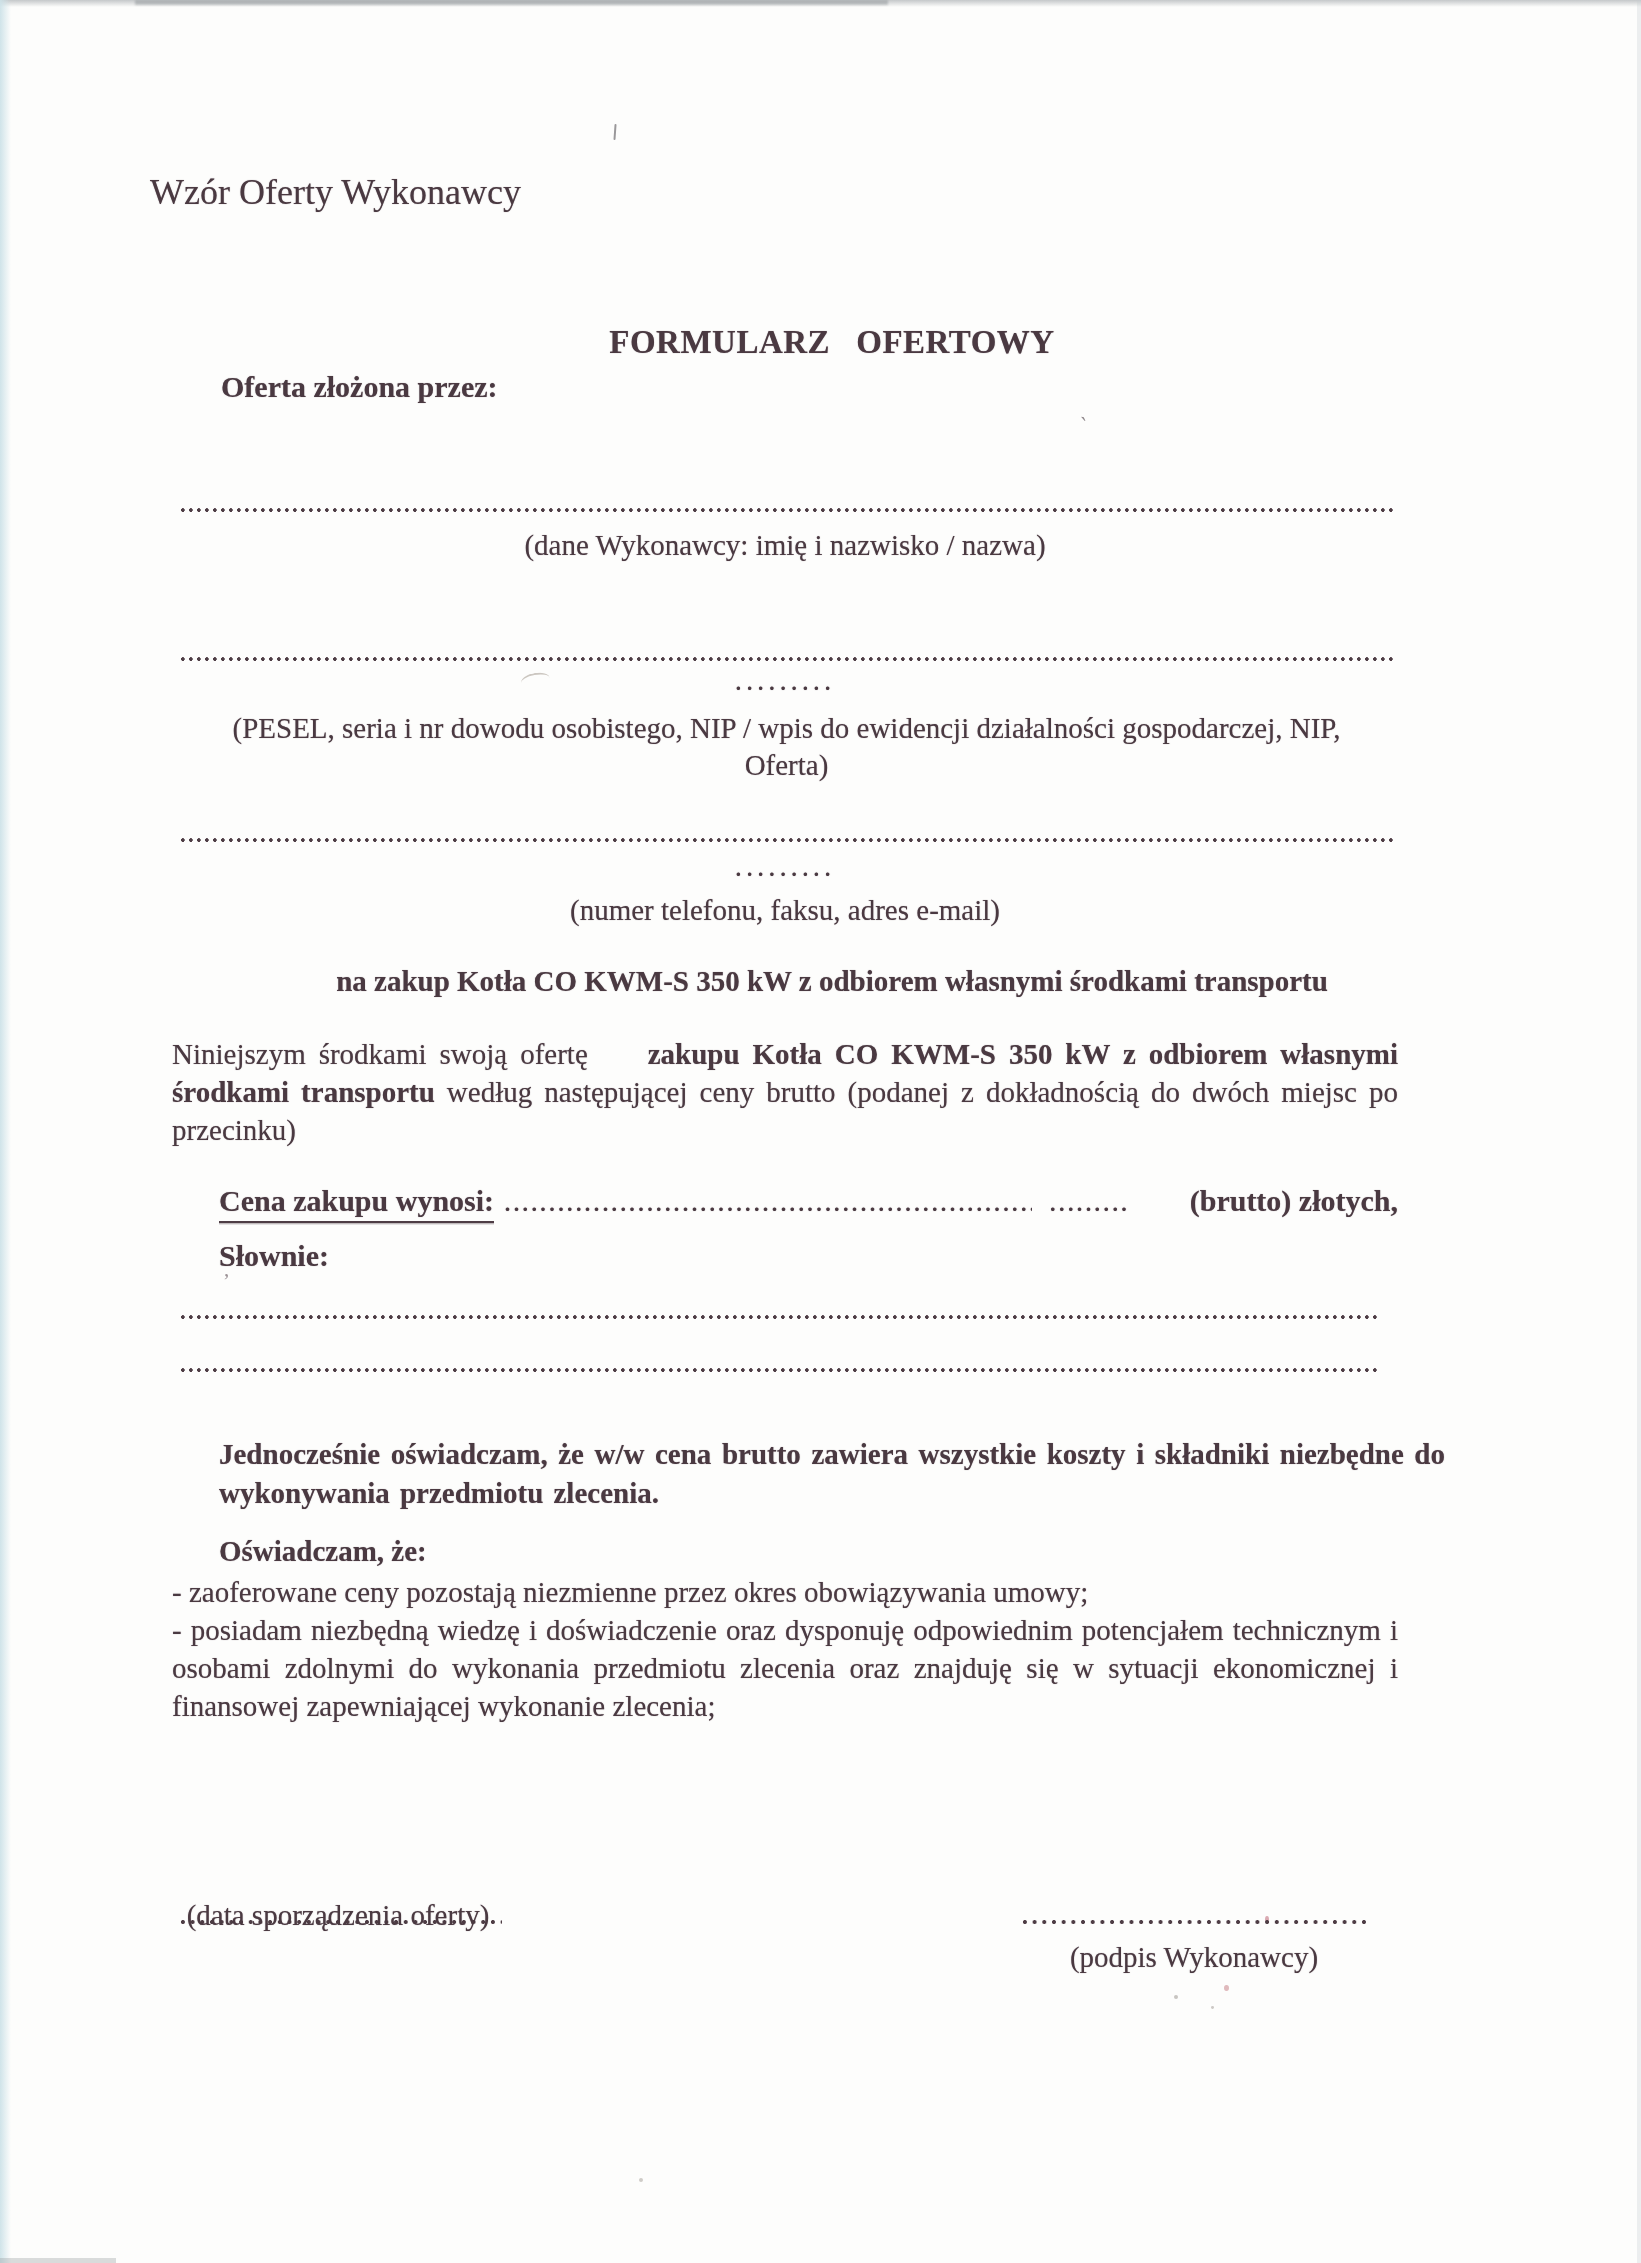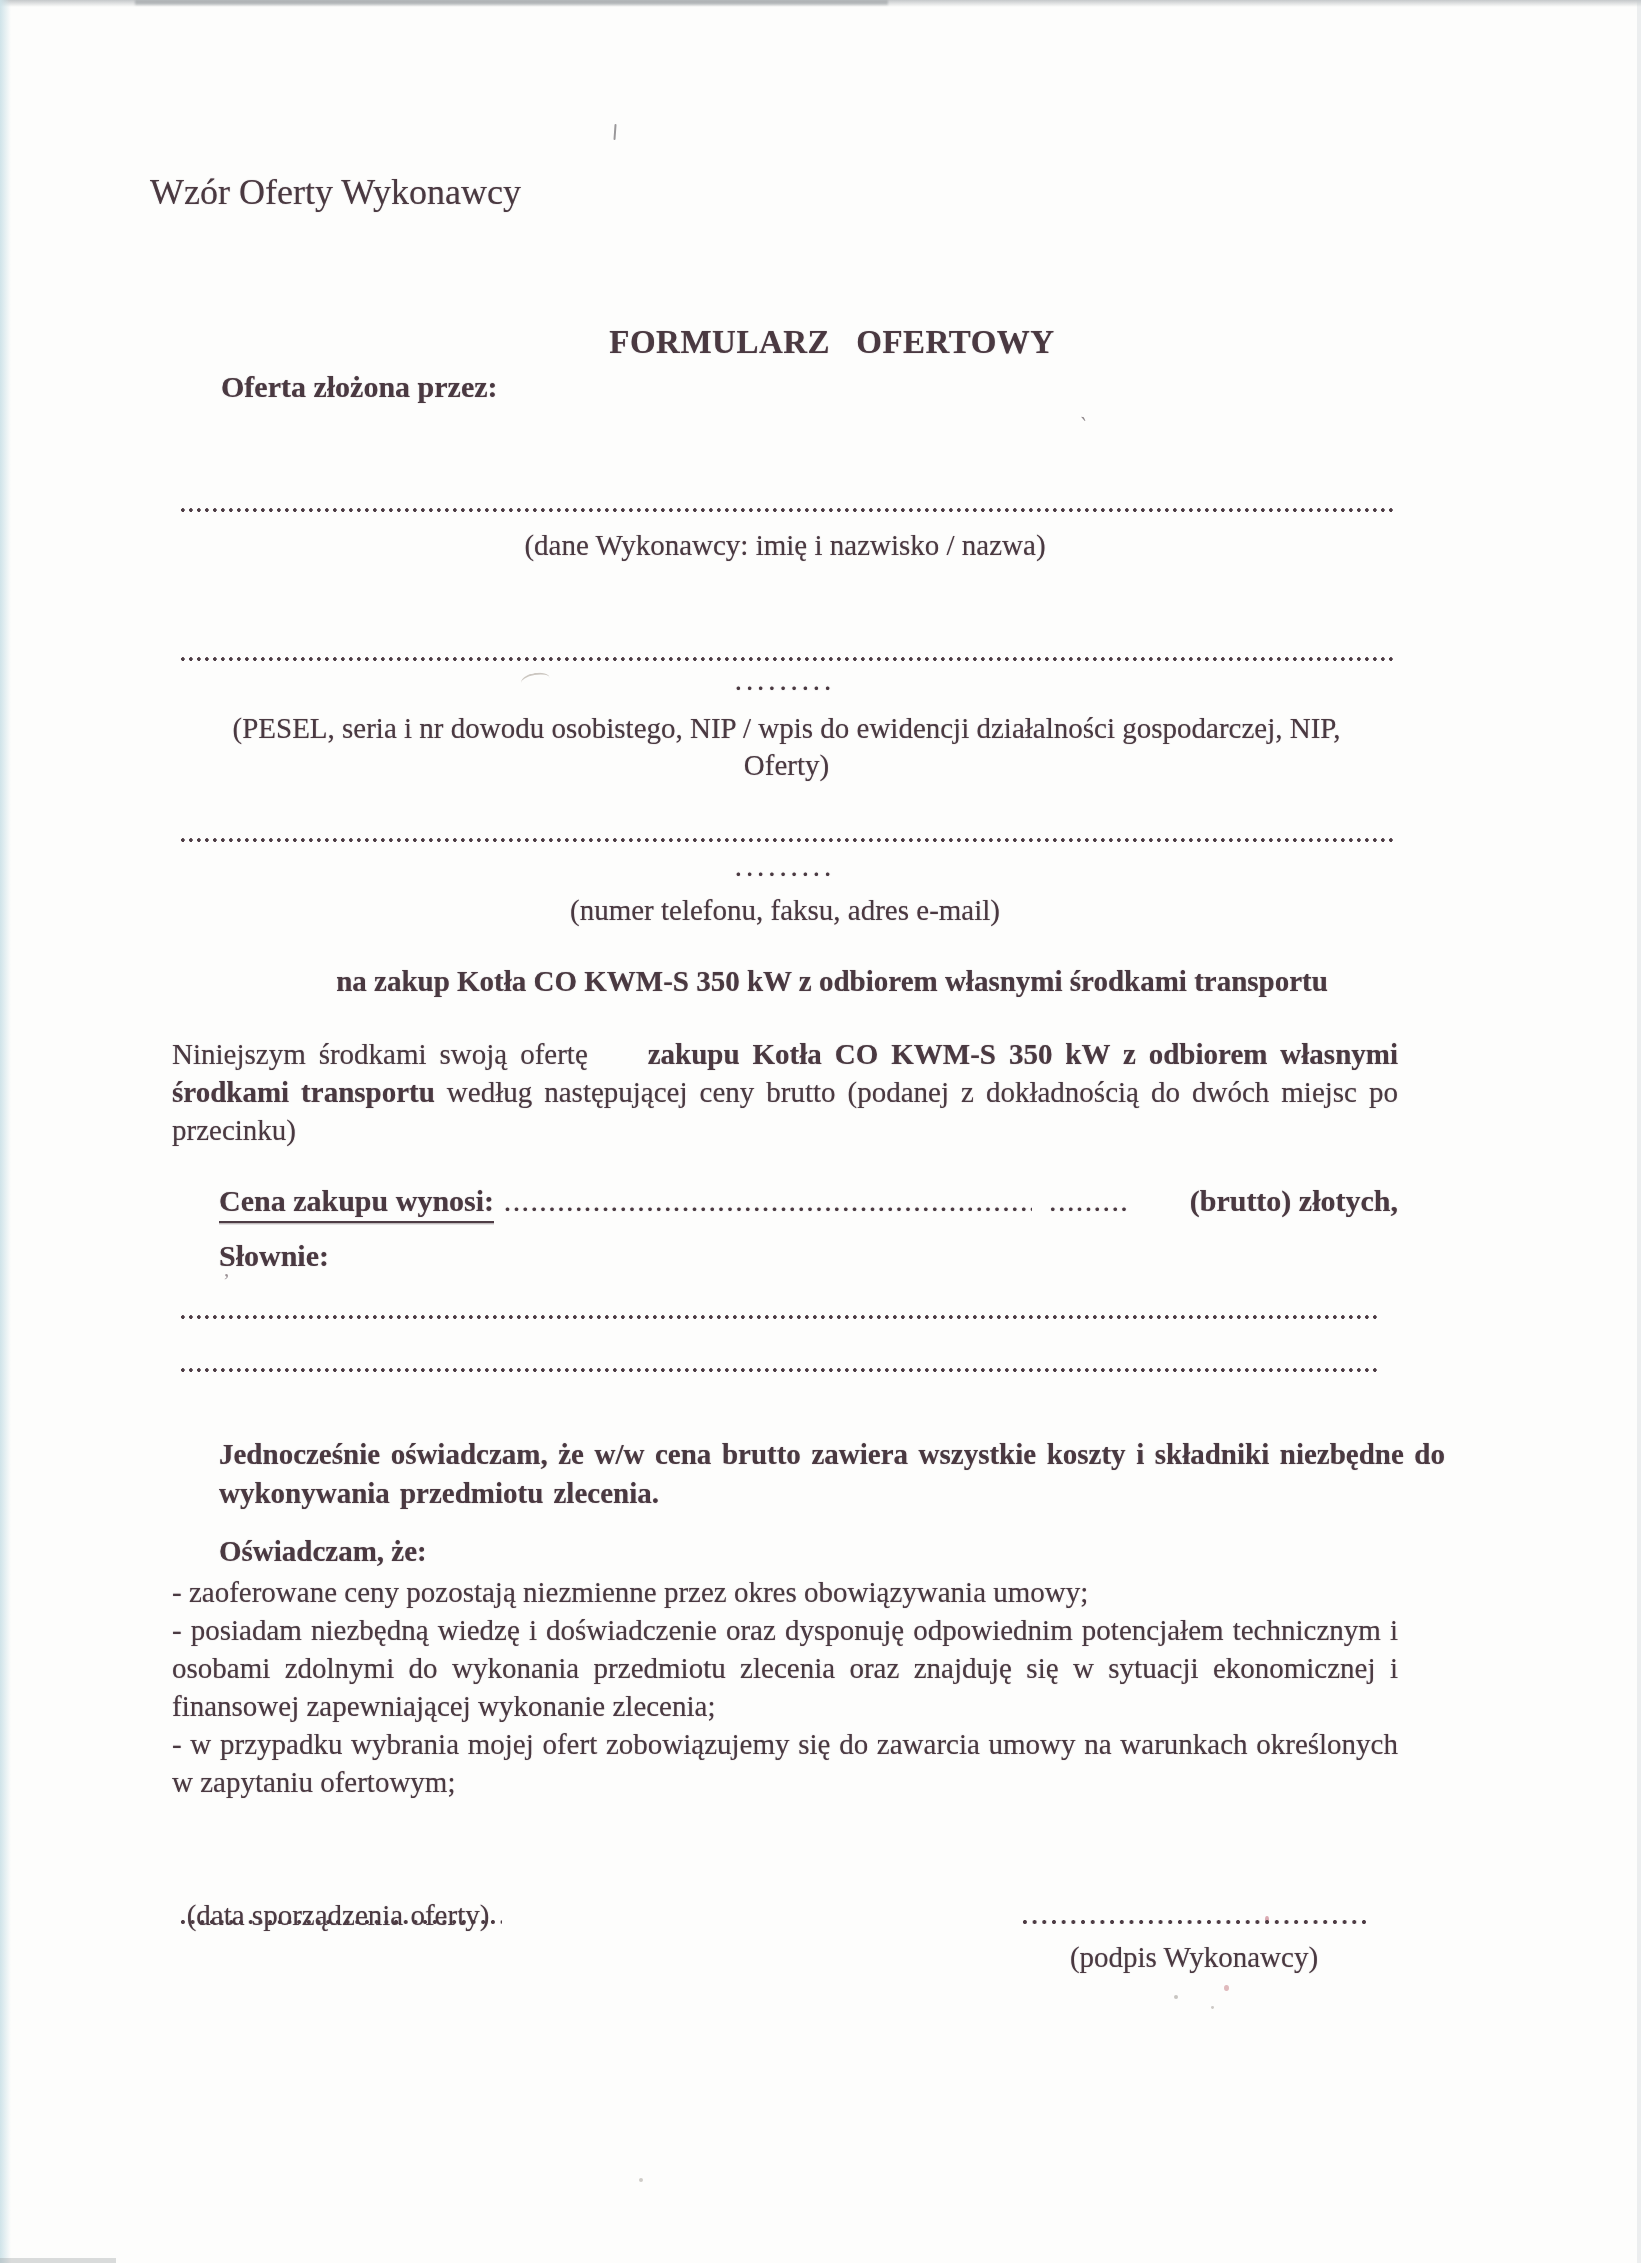--- a/index.html
+++ b/index.html
@@ -113,21 +113,21 @@
 
   <div class="abs ink b offer-by">Oferta złożona przez:</div>
 
   <div class="abs dotline dl1"></div>
   <div class="abs ink center cap1">(dane Wykonawcy: imię i nazwisko / nazwa)</div>
 
   <div class="abs dotline dl2"></div>
   <div class="abs ink center sdots1">.........</div>
   <div class="abs ink center cap2">
     <div>(PESEL, seria i nr dowodu osobistego, NIP / wpis do ewidencji działalności gospodarczej, NIP,</div>
-    <div>Oferty)</div>
+    <div>Oferta)</div>
   </div>
 
   <div class="abs dotline dl3"></div>
   <div class="abs ink center sdots2">.........</div>
   <div class="abs ink center cap3">(numer telefonu, faksu, adres e-mail)</div>
 
   <div class="abs ink b center subject">na zakup Kotła CO KWM-S 350 kW z odbiorem własnymi środkami transportu</div>
 
   <div class="abs ink just para">
     <span>Niniejszym środkami swoją ofertę </span><span class="b">zakupu Kotła CO KWM-S 350 kW z odbiorem własnymi środkami transportu</span><span> według następującej ceny brutto (podanej z dokładnością do dwóch miejsc po przecinku)</span>
@@ -143,21 +143,20 @@
   <div class="abs ink b slownie">Słownie:</div>
   <div class="abs dotline dl4"></div>
   <div class="abs dotline dl5"></div>
 
   <div class="abs ink b just statement">Jednocześnie oświadczam, że w/w cena brutto zawiera wszystkie koszty i składniki niezbędne do wykonywania przedmiotu zlecenia.</div>
 
   <div class="abs ink b decl-head">Oświadczam, że:</div>
   <div class="abs ink just decl-list">
     <div class="decl-item">- zaoferowane ceny pozostają niezmienne przez okres obowiązywania umowy;</div>
     <div class="decl-item">- posiadam niezbędną wiedzę i doświadczenie oraz dysponuję odpowiednim potencjałem technicznym i osobami zdolnymi do wykonania przedmiotu zlecenia oraz znajduję się w sytuacji ekonomicznej i finansowej zapewniającej wykonanie zlecenia;</div>
-    <div class="decl-item">- w przypadku wybrania mojej ofert zobowiązujemy się do zawarcia umowy na warunkach określonych w zapytaniu ofertowym;</div>
   </div>
 
   <div class="abs sigline sig-dots-left"></div>
   <div class="abs sigline sig-dots-right"></div>
   <div class="abs ink center sig-label-left">(data sporządzenia oferty)</div>
   <div class="abs ink center sig-label-right">(podpis Wykonawcy)</div>
 
 </div>
 
 

